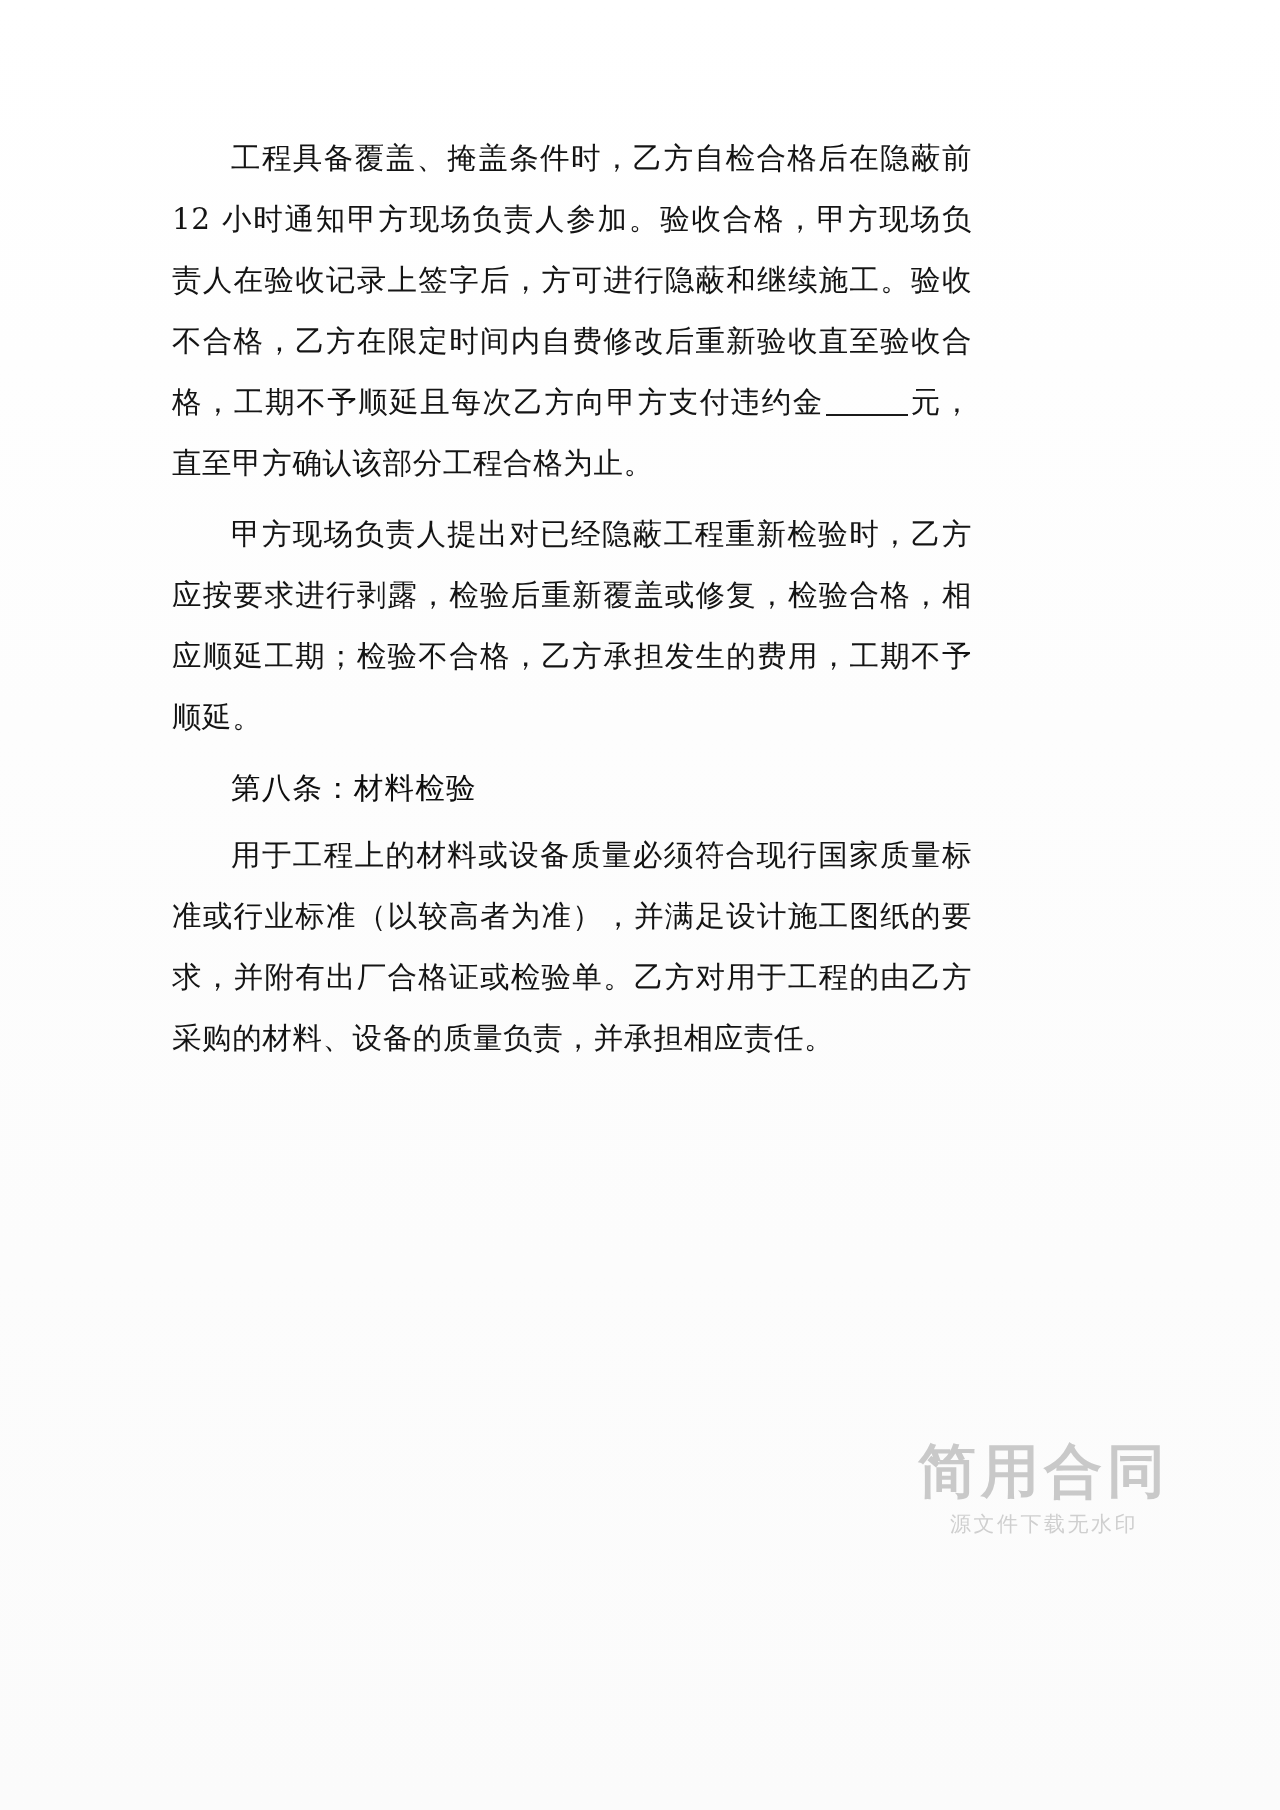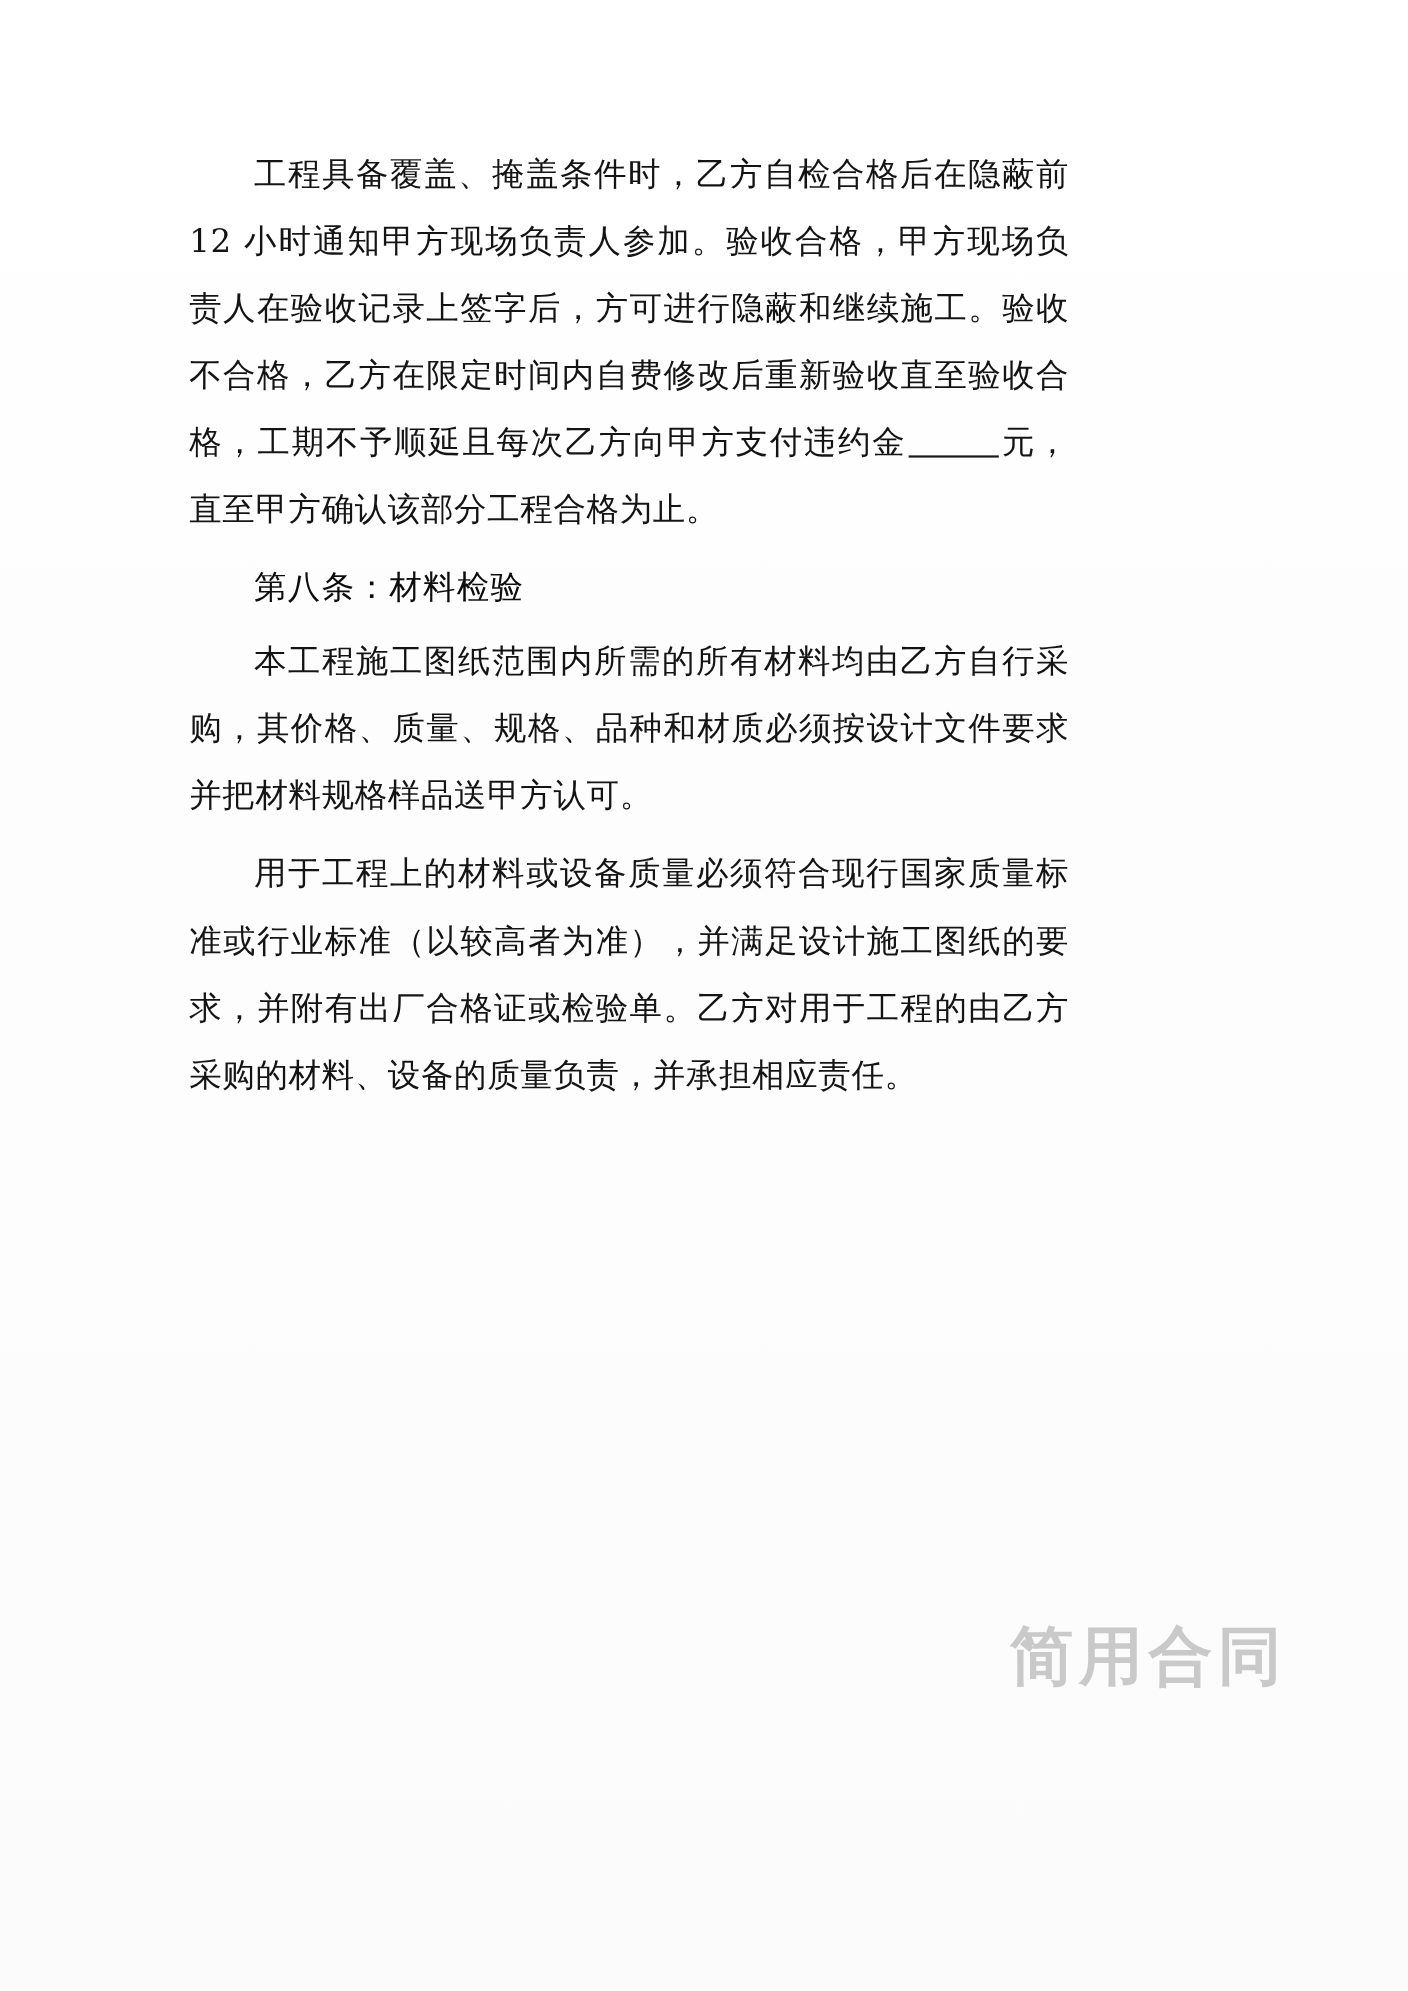--- a/index.html
+++ b/index.html
@@ -100,27 +100,28 @@
 </head>
 <body>
 
 <div id="page">
   <div id="paper-tone"></div>
 
   <div id="content">
 
     <p class="para"><span>工程具备覆盖、掩盖条件时，乙方自检合格后在隐蔽前 12 小时通知甲方现场负责人参加。验收合格，甲方现场负责人在验收记录上签字后，方可进行隐蔽和继续施工。验收不合格，乙方在限定时间内自费修改后重新验收直至验收合格，工期不予顺延且每次乙方向甲方支付违约金</span><span class="blank-line"></span><span>元，直至甲方确认该部分工程合格为止。</span></p>
 
+    <p class="para">甲方现场负责人提出对已经隐蔽工程重新检验时，乙方应按要求进行剥露，检验后重新覆盖或修复，检验合格，相应顺延工期；检验不合格，乙方承担发生的费用，工期不予顺延。</p>
 
     <h2 class="heading">第八条：材料检验</h2>
 
-    <p class="para">本工程施工图纸范围内所需的所有材料均由乙方自行采购，其价格、质量、规格、品种和材质必须按设计文件要求并把材料规格样品送甲方认可。</p>
 
     <p class="para">用于工程上的材料或设备质量必须符合现行国家质量标准或行业标准（以较高者为准），并满足设计施工图纸的要求，并附有出厂合格证或检验单。乙方对用于工程的由乙方采购的材料、设备的质量负责，并承担相应责任。</p>
 
 
 
   </div>
 
   <div id="watermark">
     <div class="wm-main">简用合同</div>
+    <div class="wm-sub">源文件下载无水印</div>
   </div>
 </div>
 
 </body></html>

